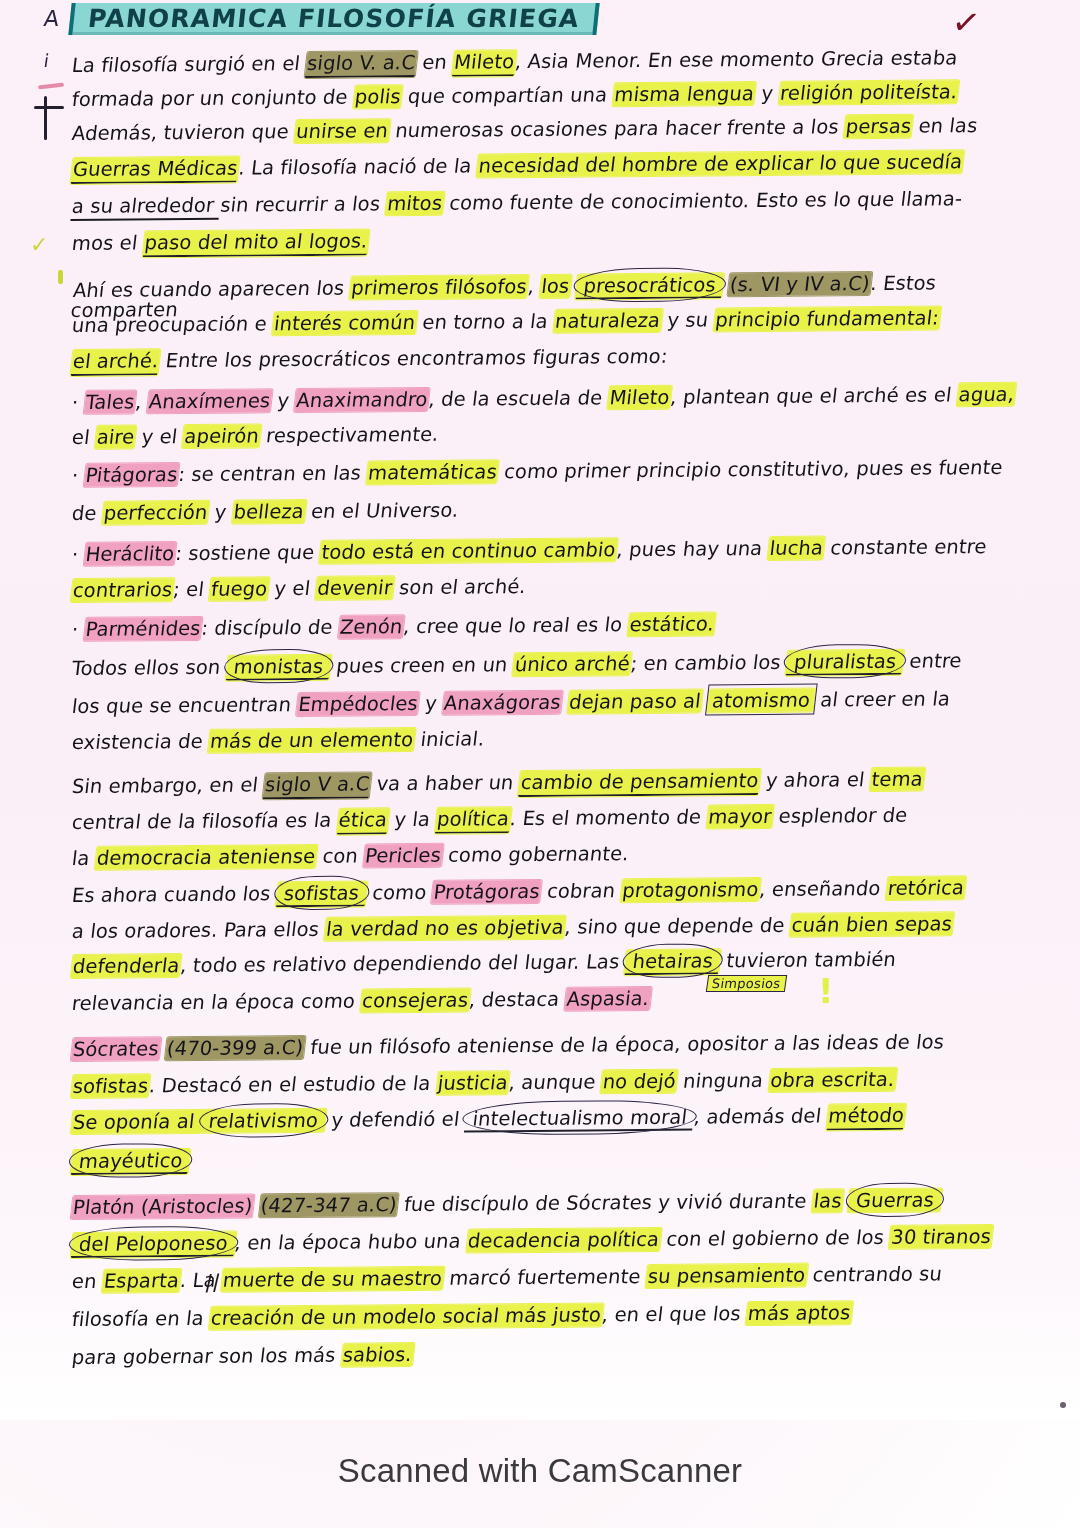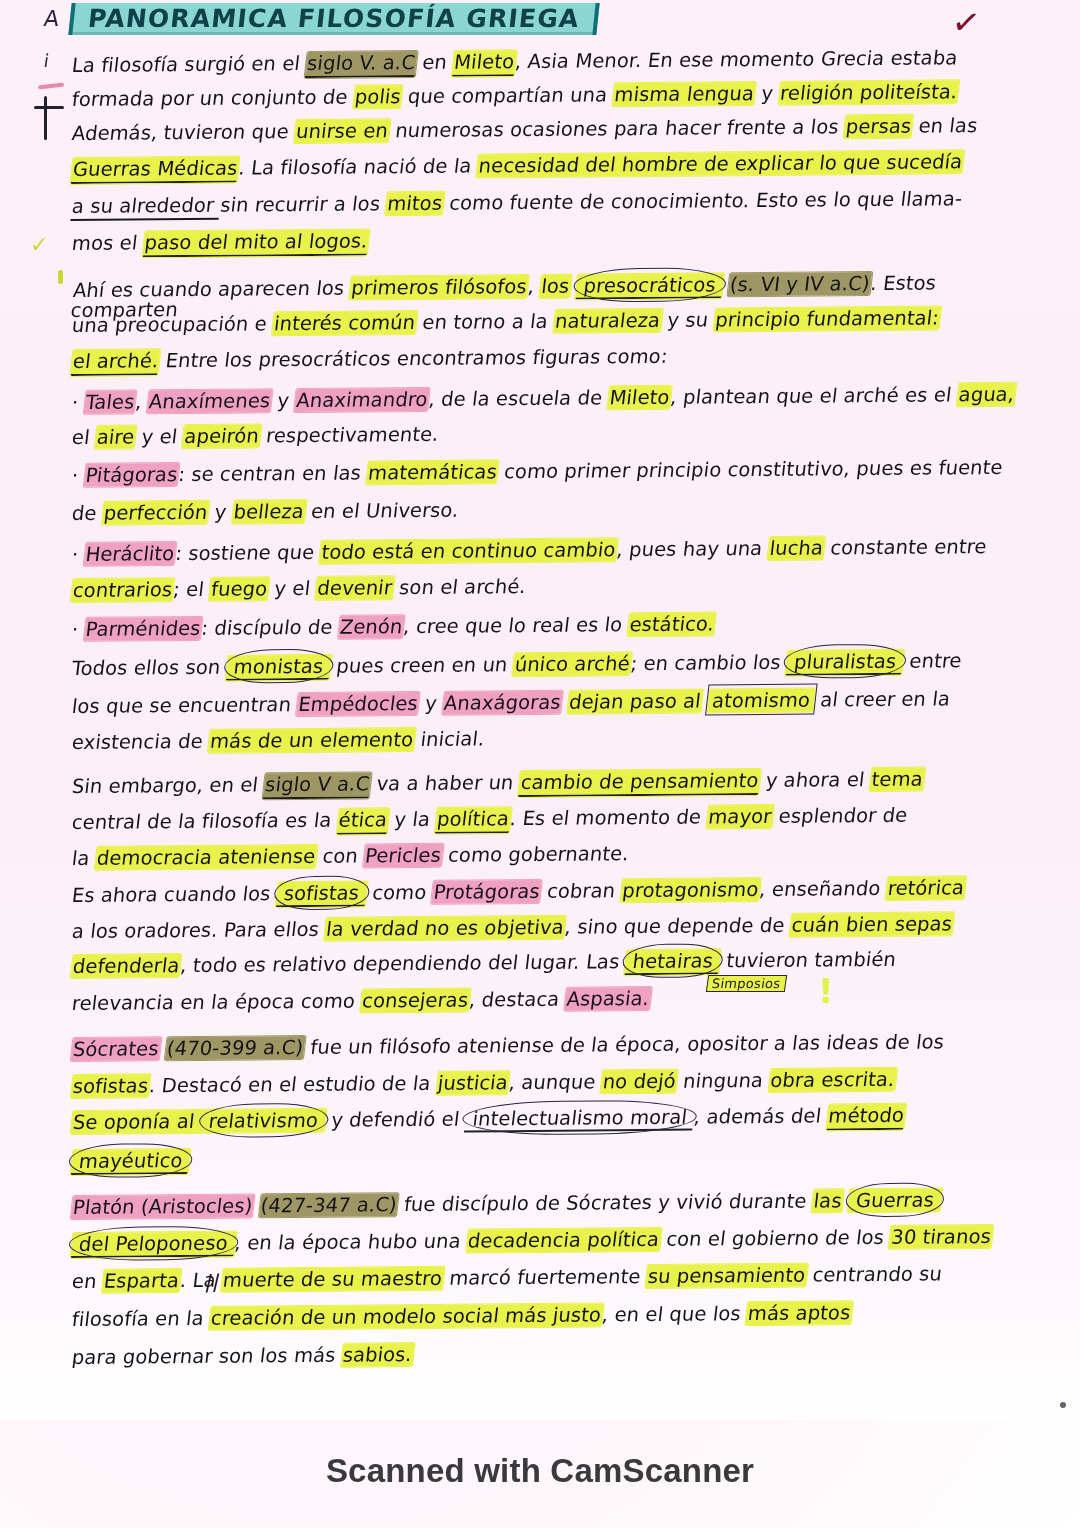--- a/index.html
+++ b/index.html
@@ -147,21 +147,20 @@
   
   .watermark{
     position:absolute;
     left:0;right:0;
     top:1452px;
     text-align:center;
     font-family:"Liberation Sans", sans-serif;
     font-size:33px;
     color:#3a3a3c;
     letter-spacing:.2px;
-    font-weight:bold;
   }
   .corner-dot{
     position:absolute;right:14px;top:1402px;
     width:6px;height:6px;border-radius:50%;background:#6b6070;
   }
 </style>
 </head>
 <body>
 
 <div class="page">

